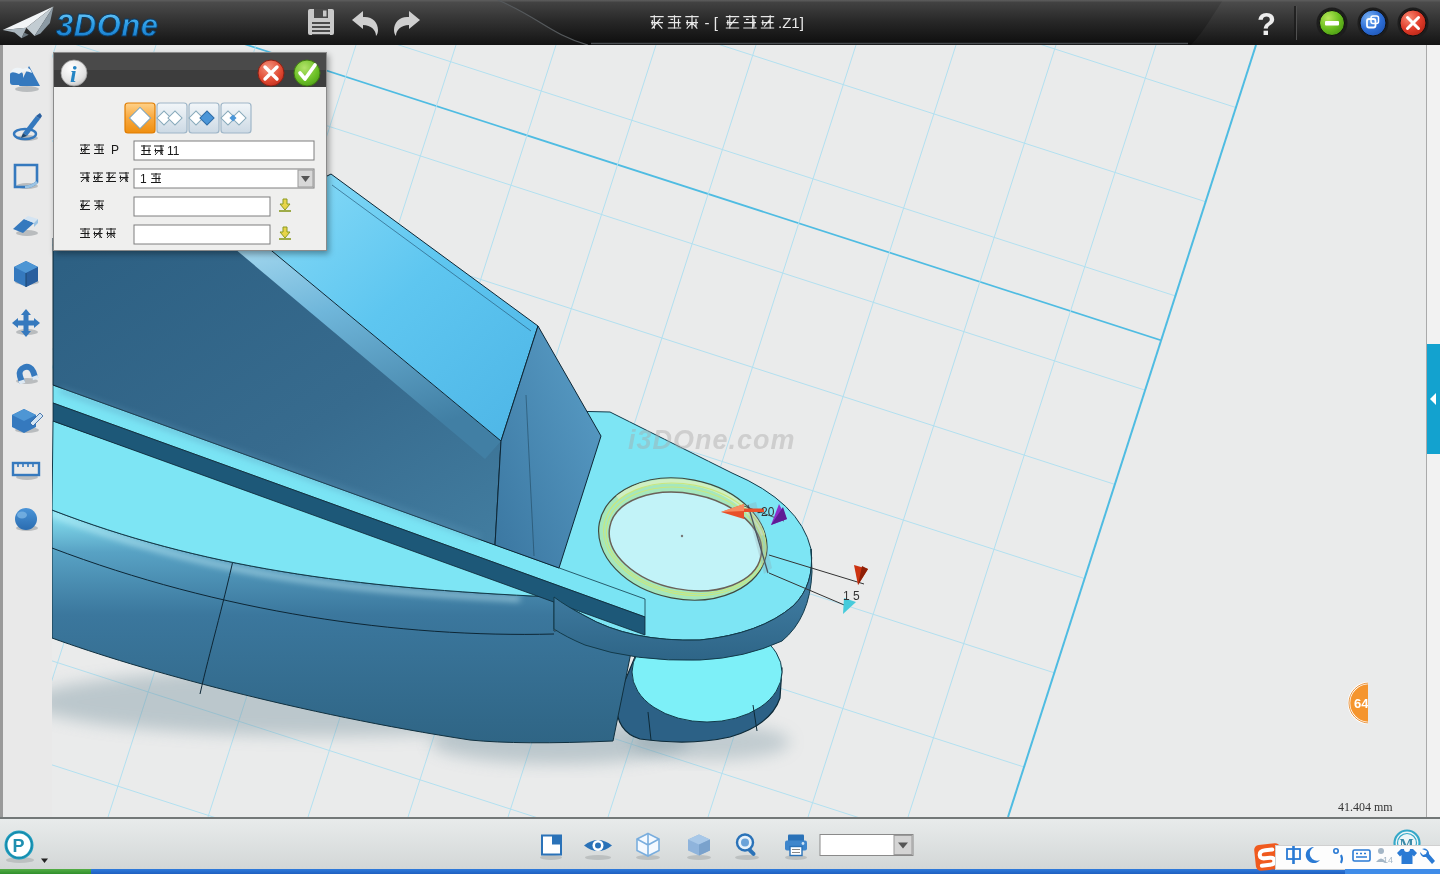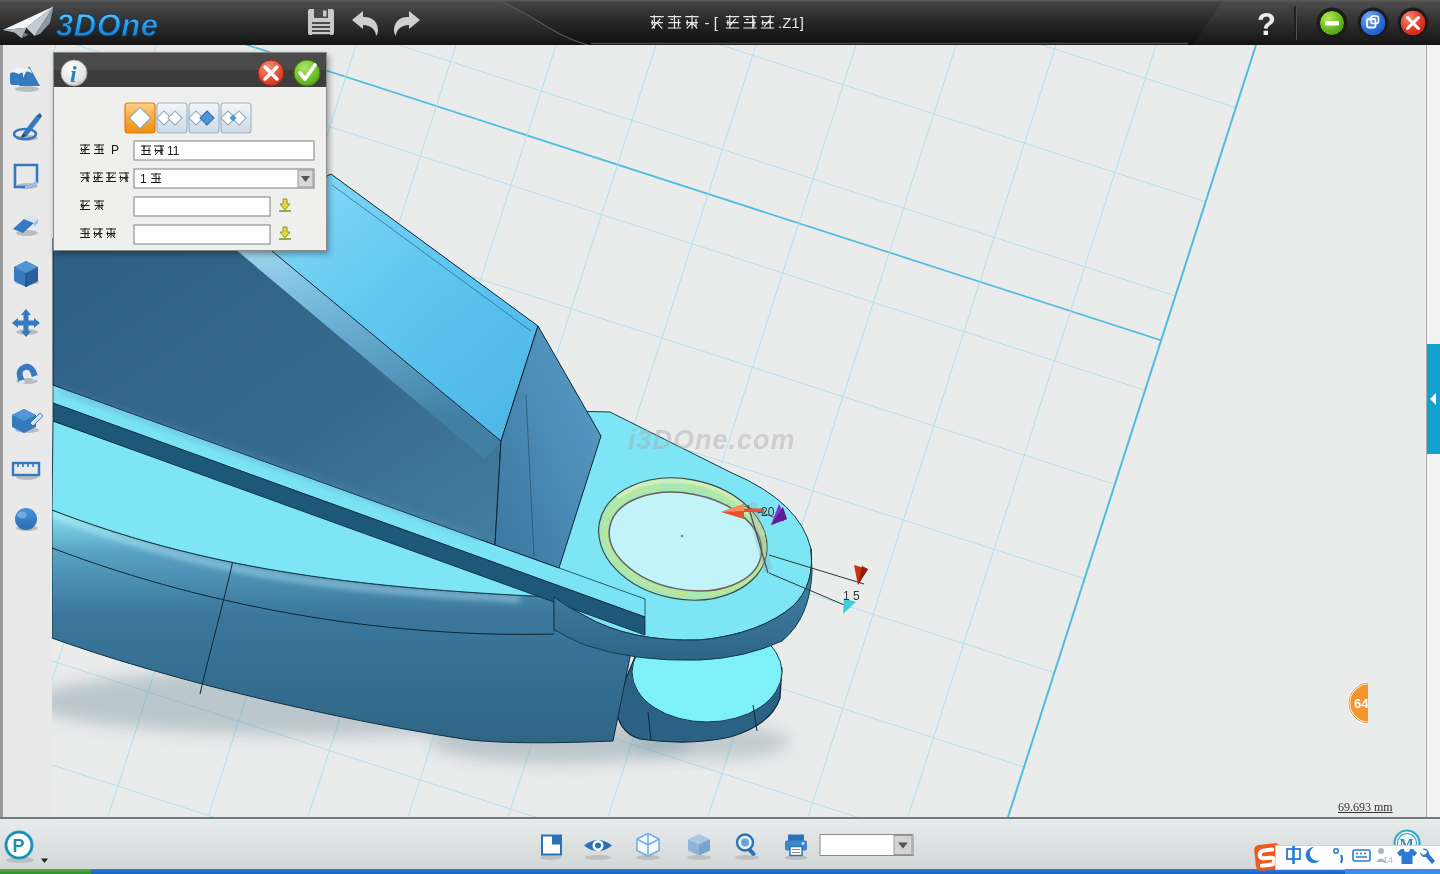--- a/index.html
+++ b/index.html
@@ -1,18 +1,18 @@
 <!DOCTYPE html>
 <html><head>
 <meta charset="utf-8">
 <style>
 html,body{margin:0;padding:0;width:1440px;height:874px;overflow:hidden;
  font-family:"Liberation Sans",sans-serif;background:#eaebeb;}
 #root{position:absolute;left:0;top:0;width:1440px;height:874px;}
-.abs{position:absolute;text-decoration:underline;}
+.abs{position:absolute;}
 #taskbar,#taskgreen{z-index:1;}
 .zt{z-index:3;}
 #dlg{z-index:5;}
 
 #topbar{left:0;top:0;width:1440px;height:45px;
  background:linear-gradient(#4a4a4a 0%,#3a3a3a 40%,#222 75%,#161616 100%);
  border-bottom:1px solid #0a0a0a;}
 
 #ltool{left:0;top:45px;width:52px;height:775px;background:#e9e9e9;
  border-right:1px solid #c0c0c0;}
@@ -355,21 +355,21 @@
    <polygon points="844,598 856,602 843,614" fill="#46cbdb"></polygon>
 
    <text x="843" y="600" font-family="Liberation Sans, sans-serif" font-size="12" fill="#333">1 5</text>
   </g>
  </svg>
  </div>
  <div class="abs" id="rstrip"></div>
  <div class="abs" id="rtab"><svg width="13" height="110">
         <polygon points="3,55 9,49 9,61" fill="#fff"></polygon>
       </svg></div>
- <div class="abs" id="mmtxt">69.693 mm</div>
+ <div class="abs" id="mmtxt">41.404 mm</div>
  <div class="abs" id="botbar">
  <svg width="1440" height="52" viewBox="0 0 1440 52" xmlns="http://www.w3.org/2000/svg">
   <defs>
    <linearGradient id="bb" x1="0" y1="0" x2="0" y2="1">
     <stop offset="0" stop-color="#e8ebeb"></stop>
             <stop offset="1" stop-color="#d2d6d6"></stop>
    </linearGradient>
   </defs>
   <rect width="1440" height="52" fill="url(#bb)"></rect>
 

